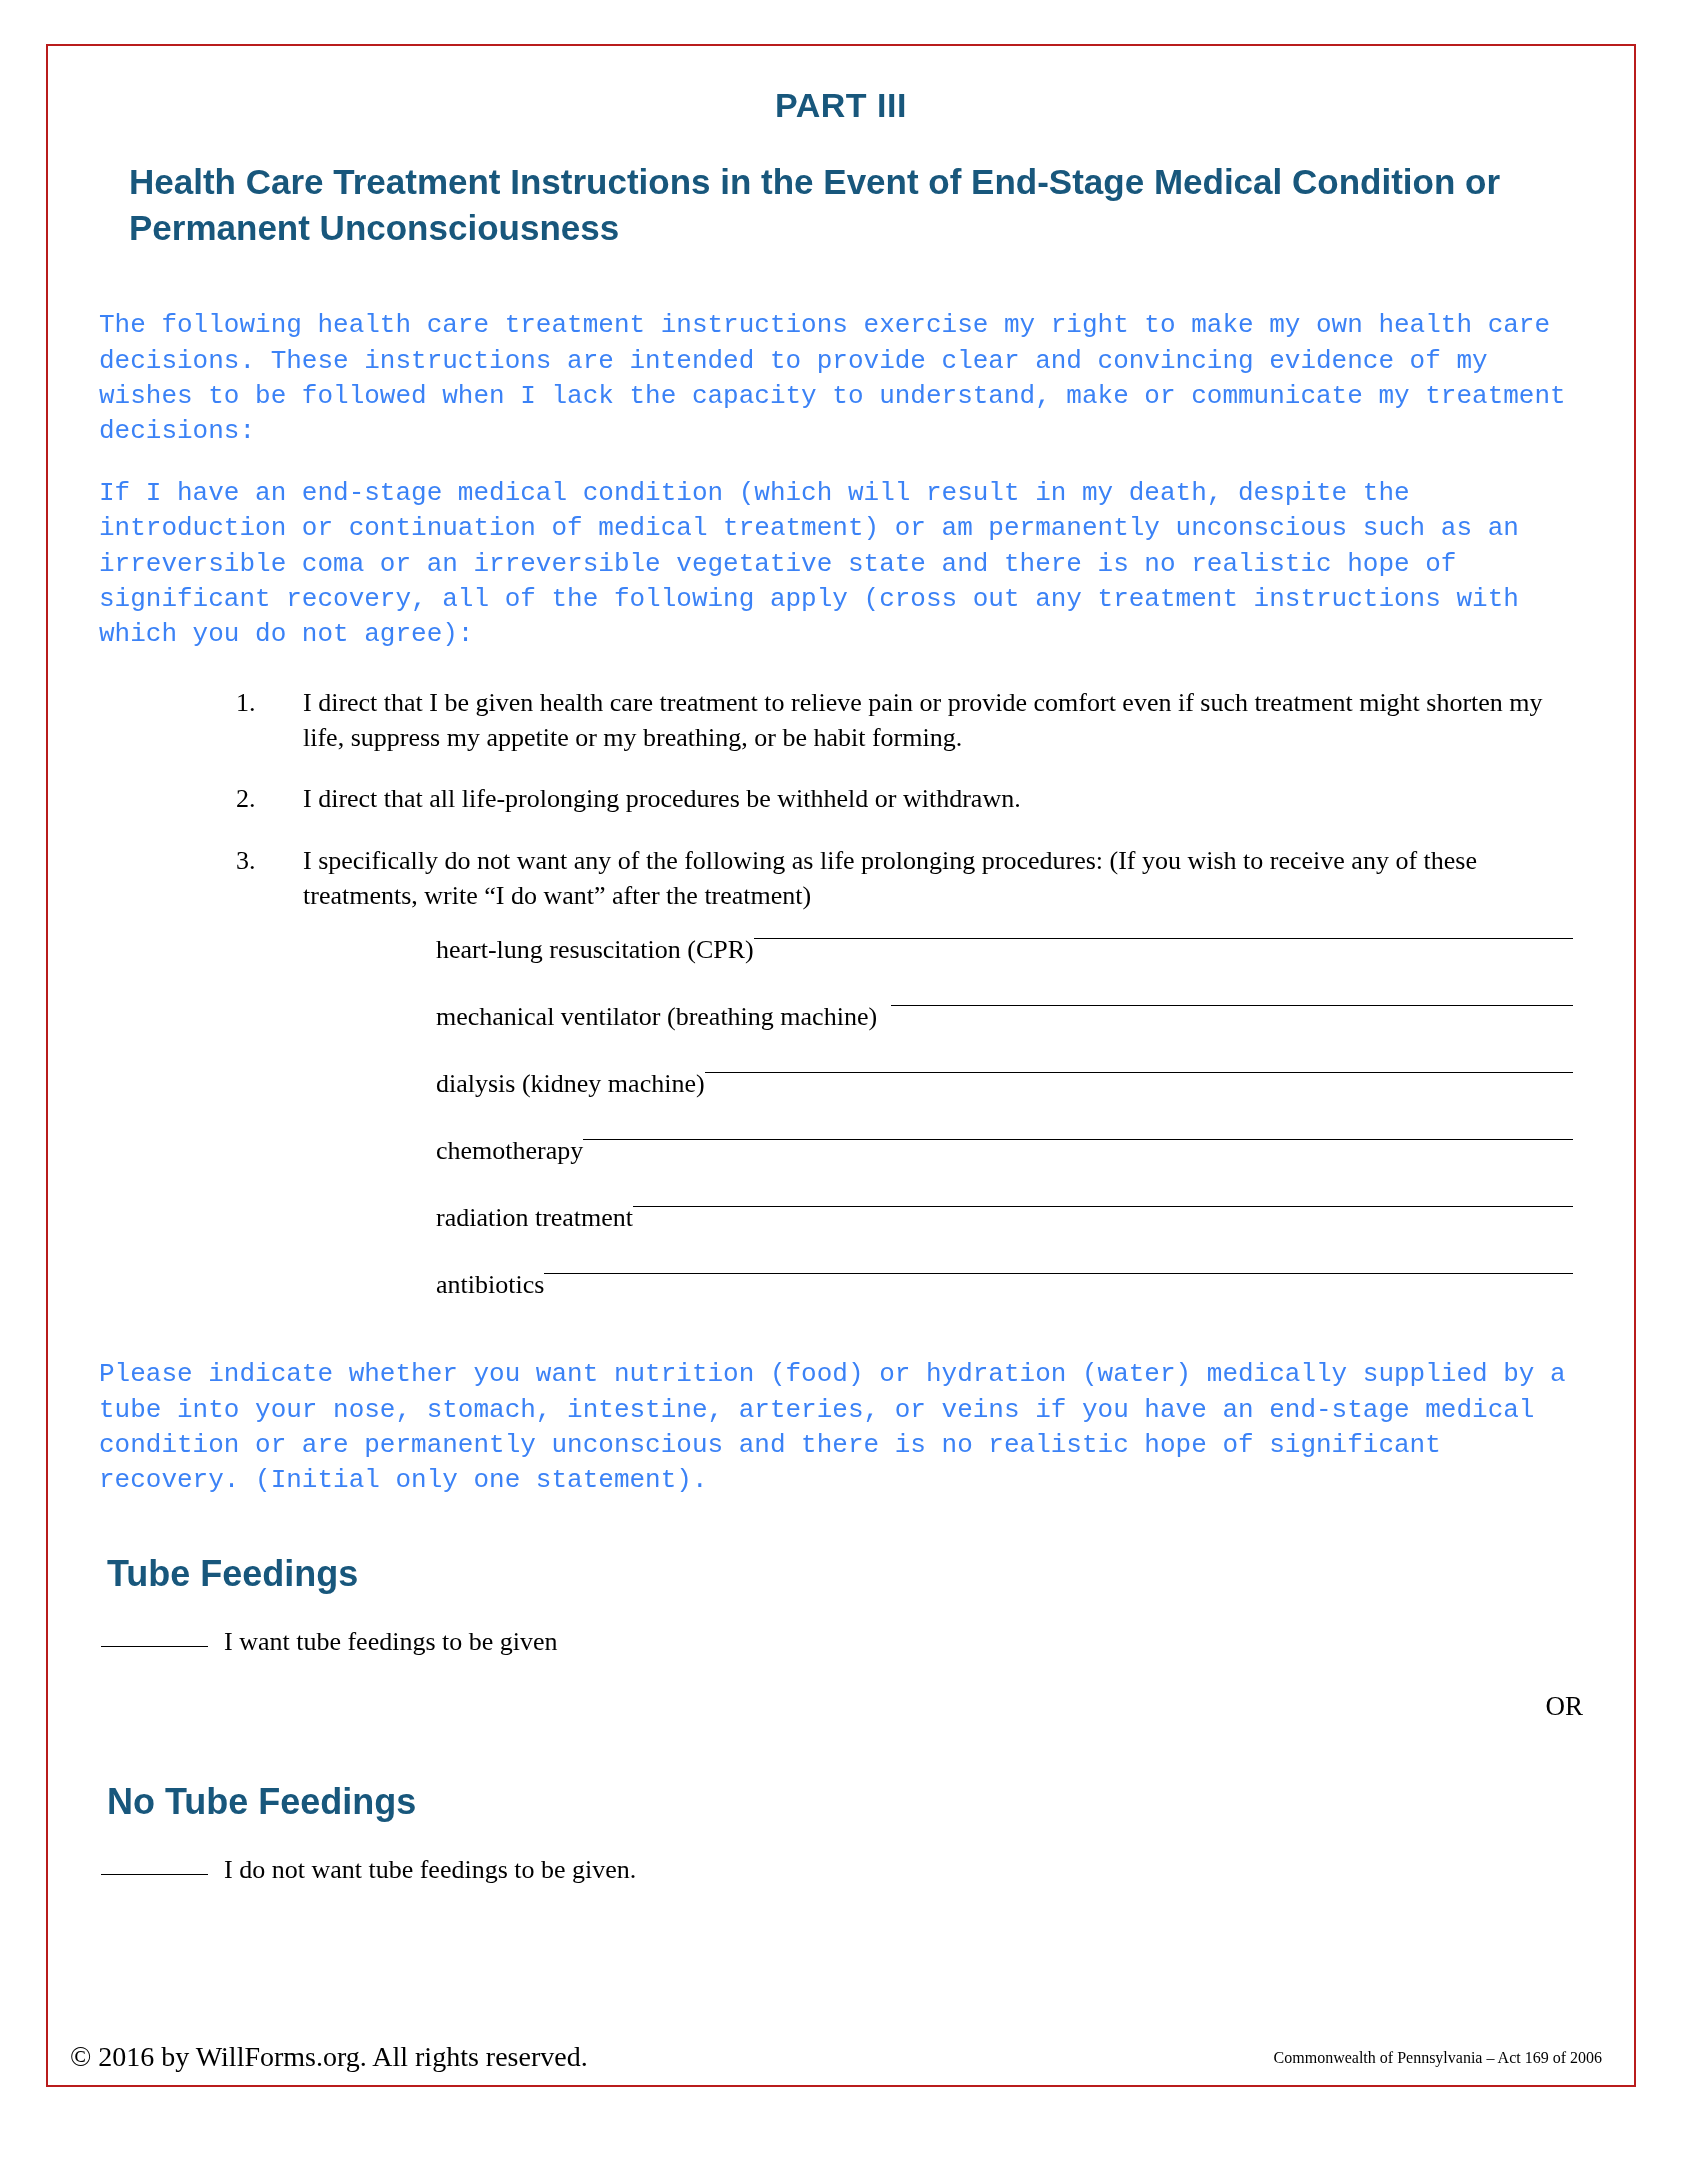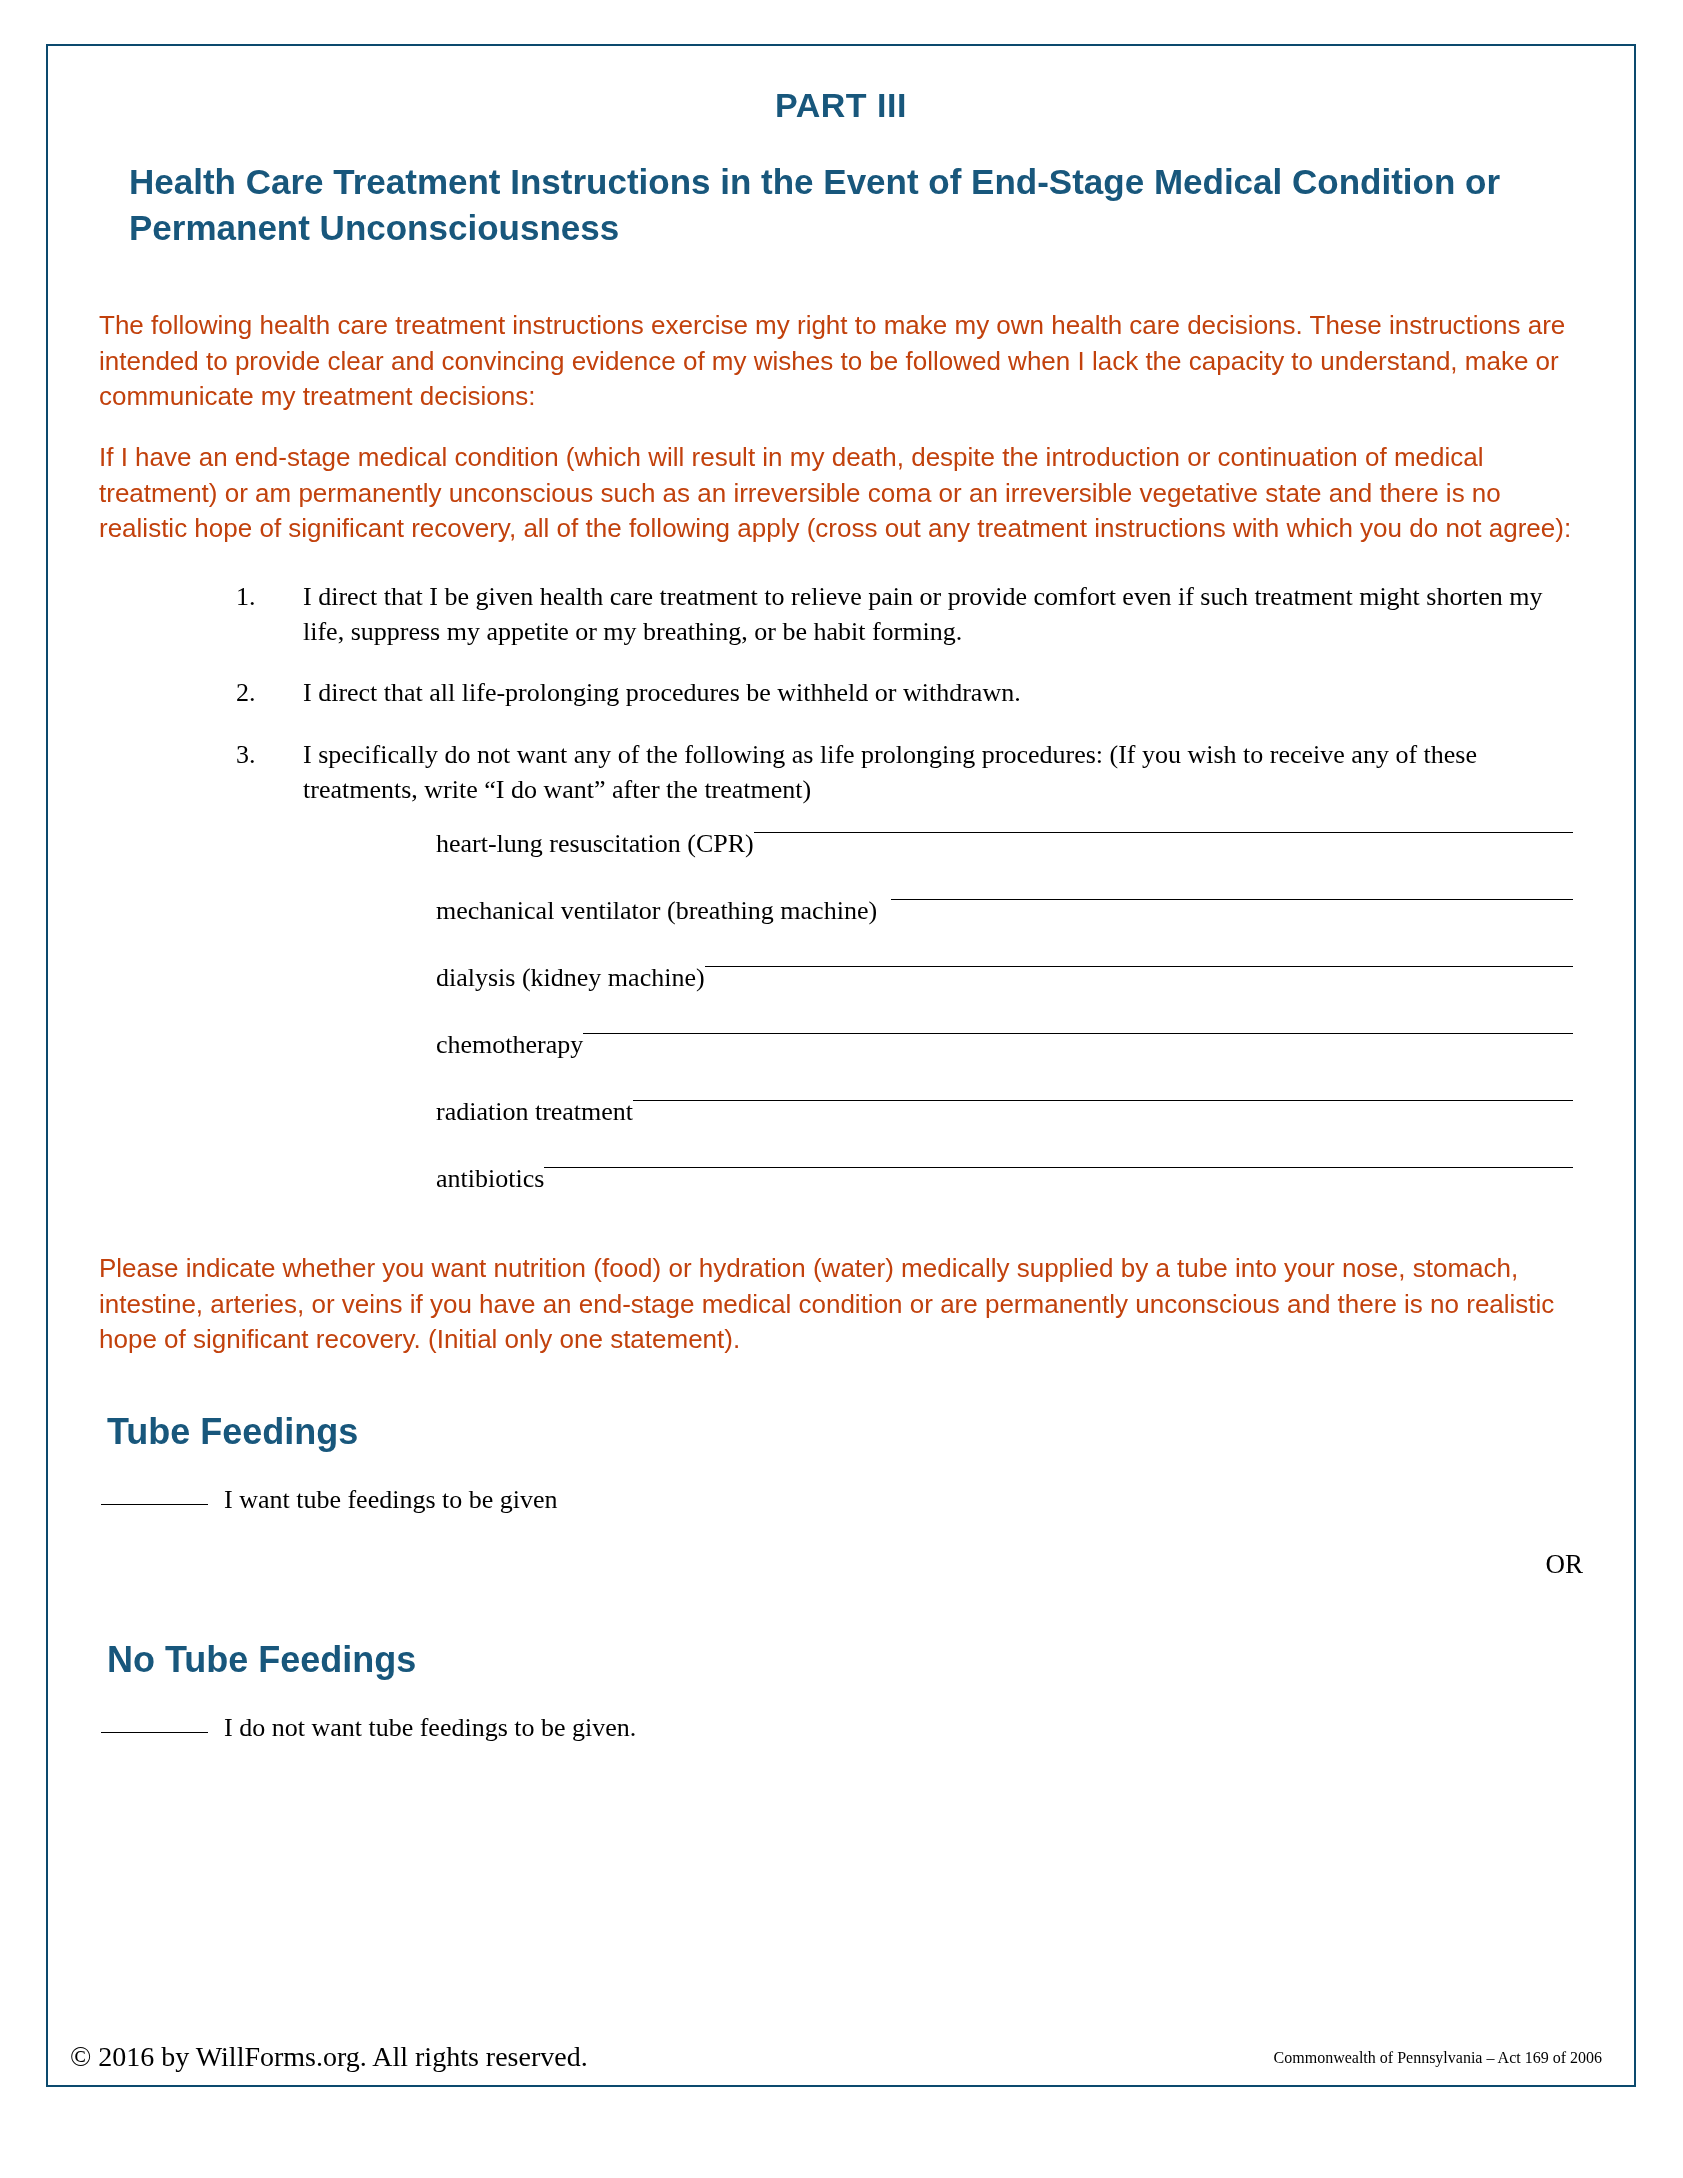--- a/index.html
+++ b/index.html
@@ -15,21 +15,21 @@
     color: #000000;
     -webkit-font-smoothing: antialiased;
   }
 
   .page {
     position: absolute;
     left: 46px;
     top: 44px;
     width: 1590px;
     height: 2043px;
-    border: 2px solid #0c4a6e;
+    border: 2px solid #b91c1c;
     box-sizing: border-box;
     background: #ffffff;
   }
 
   .inner {
     position: absolute;
     left: 0;
     top: 0;
     right: 0;
     bottom: 0;
@@ -76,26 +76,26 @@
     text-align: left;
     font-family: "Liberation Sans", sans-serif;
     font-weight: bold;
     font-size: 36px;
     color: #18577c;
     margin: 8px;
   }
 
   
   .body-text {
-    font-family: Liberation Sans, sans-serif;
+    font-family: Liberation Mono, monospace;
     font-size: 26px;
     line-height: 1.36;
     text-align: left;
     margin: 0;
-    color: #c2410c;
+    color: #3b82f6;
   }
 
   .para-intro { padding-top: 57px; }
   .para-second { padding-top: 26px; }
   .para-nutrition { padding-top: 18px; }
 
   
   .numlist {
     padding-top: 32px;
     padding-left: 137px;

